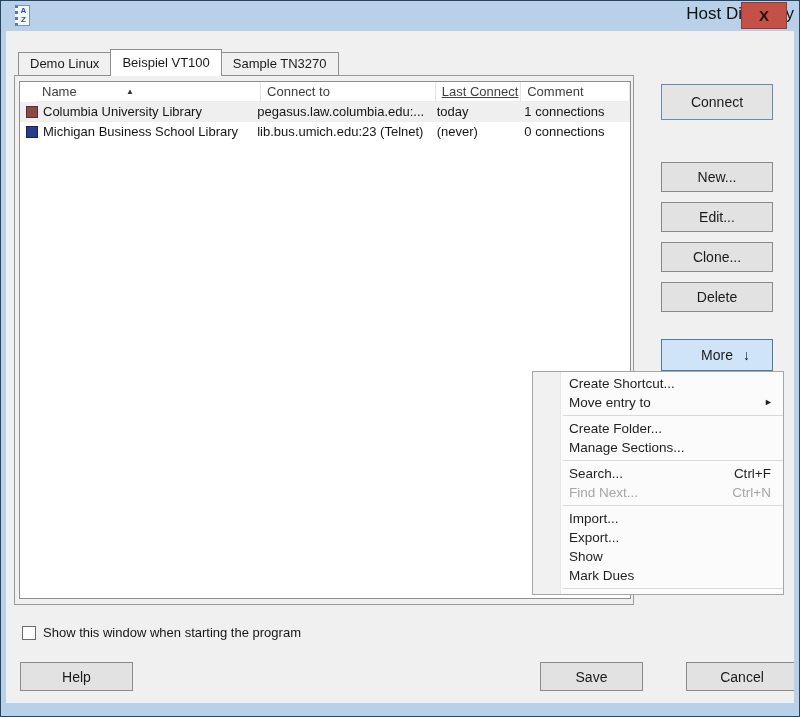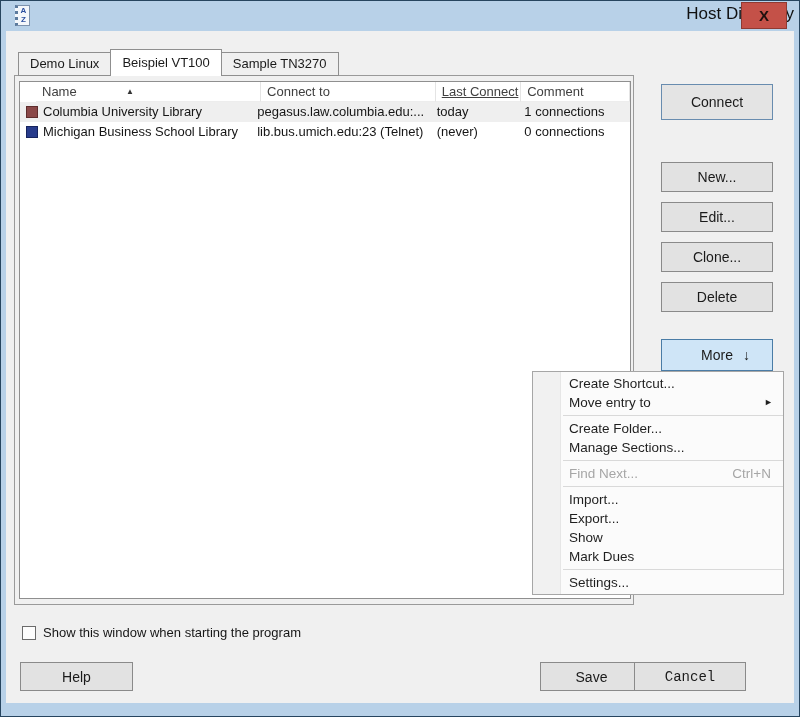--- a/index.html
+++ b/index.html
@@ -96,21 +96,21 @@
   .menu-sep { height:1px; background:#d9d9d9; margin:3px 0 3px 30px; }
 
   
   .chk-row { position:absolute; left:16px; top:594px; display:flex; align-items:center; }
   .chk-box { width:14px; height:14px; background:#fdfdfd; border:1px solid #6b6b6b; cursor:pointer; }
   .chk-label { margin-left:7px; font-size:13px; color:#161616; }
 
   
   .btn-help   { left:14px;  top:631px; width:113px; height:29px; }
   .btn-save   { left:534px; top:631px; width:103px; height:29px; }
-  .btn-cancel { left:628px; top:631px; width:112px; height:29px;font-family:Liberation Mono, monospace; }
+  .btn-cancel { left:680px; top:631px; width:112px; height:29px; }
 </style>
 </head>
 <body>
 
 <div class="window">
   <div class="titlebar">
     <div class="app-icon">
       <span>A</span>
       <span>Z</span>
     </div>
@@ -171,41 +171,42 @@
           <span class="sub-arrow">►</span>
         </div>
         <div class="menu-sep"></div>
         <div class="menu-item">
           <span>Create Folder...</span>
         </div>
         <div class="menu-item">
           <span>Manage Sections...</span>
         </div>
         <div class="menu-sep"></div>
+        <div class="menu-item">
+          <span>Search...</span>
+          <span class="shortcut">Ctrl+F</span>
+        </div>
         <div class="menu-item disabled">
           <span>Find Next...</span>
           <span class="shortcut">Ctrl+N</span>
         </div>
         <div class="menu-sep"></div>
         <div class="menu-item">
           <span>Import...</span>
         </div>
         <div class="menu-item">
           <span>Export...</span>
         </div>
         <div class="menu-item">
           <span>Show</span>
         </div>
         <div class="menu-item">
           <span>Mark Dues</span>
         </div>
         <div class="menu-sep"></div>
-        <div class="menu-item">
-          <span>Settings...</span>
-        </div>
       </div>
 
     <div class="chk-row">
       <div class="chk-box"></div>
       <div class="chk-label">Show this window when starting the program</div>
     </div>
 
     <div class="btn btn-help">Help</div>
     <div class="btn btn-save">Save</div>
     <div class="btn btn-cancel">Cancel</div>

